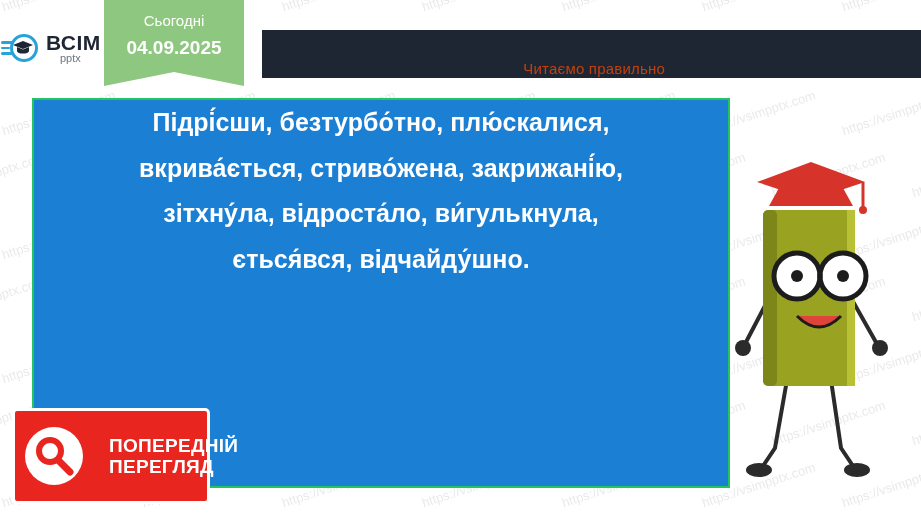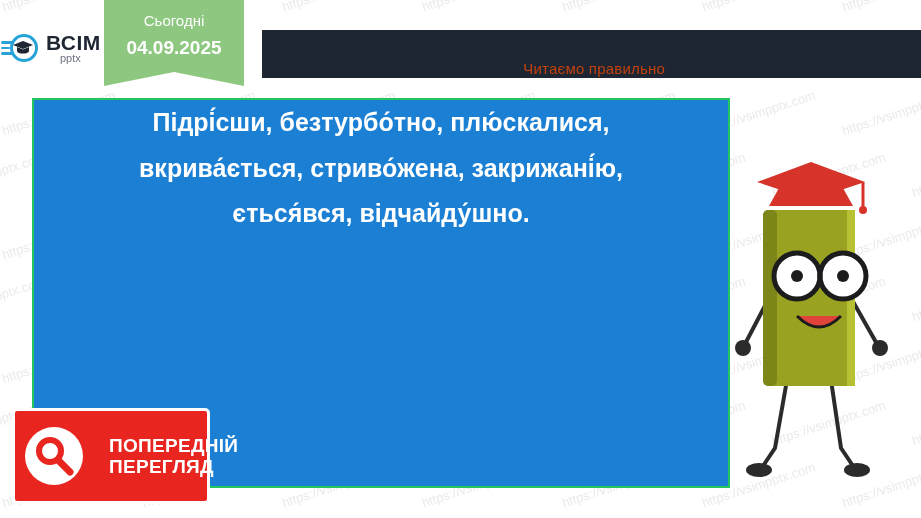--- a/index.html
+++ b/index.html
@@ -337,20 +337,21 @@
 
   <div class="date-badge">
     <span class="today">Сьогодні</span>
     <span class="date">04.09.2025</span>
   </div>
 
   <div class="content-box">
     <div class="word-list">
       <div>Підрі́сши, безтурбо́тно, плю́скалися,</div>
       <div>вкрива́ється, стриво́жена, закрижані́ю,</div>
+      <div>зітхну́ла, відроста́ло, ви́гулькнула,</div>
       <div>ється́вся, відчайду́шно.</div>
     </div>
   </div>
 
   <div class="mascot">
     <svg width="170" height="340" viewBox="0 0 170 340">
 
       <path d="M52,232 L40,300 L28,318" stroke="#2b2b2b" stroke-width="4" fill="none" stroke-linecap="round"></path>
       <path d="M96,232 L106,300 L118,318" stroke="#2b2b2b" stroke-width="4" fill="none" stroke-linecap="round"></path>
       <ellipse cx="24" cy="322" rx="13" ry="7" fill="#2b2b2b"></ellipse>

